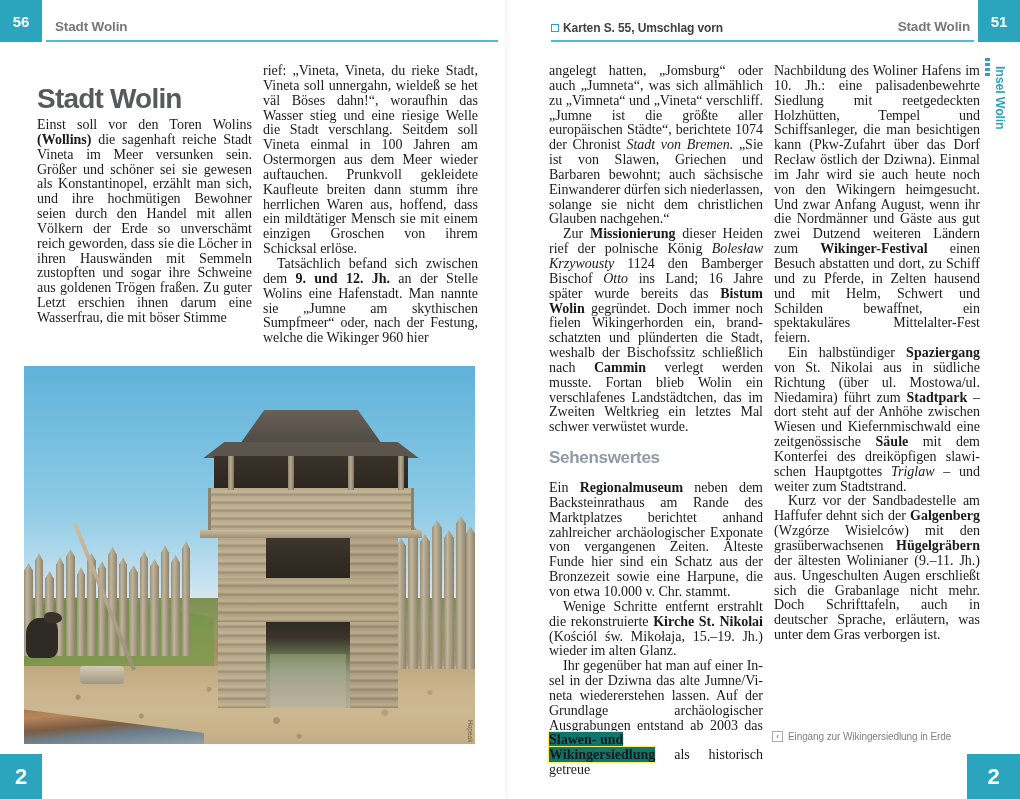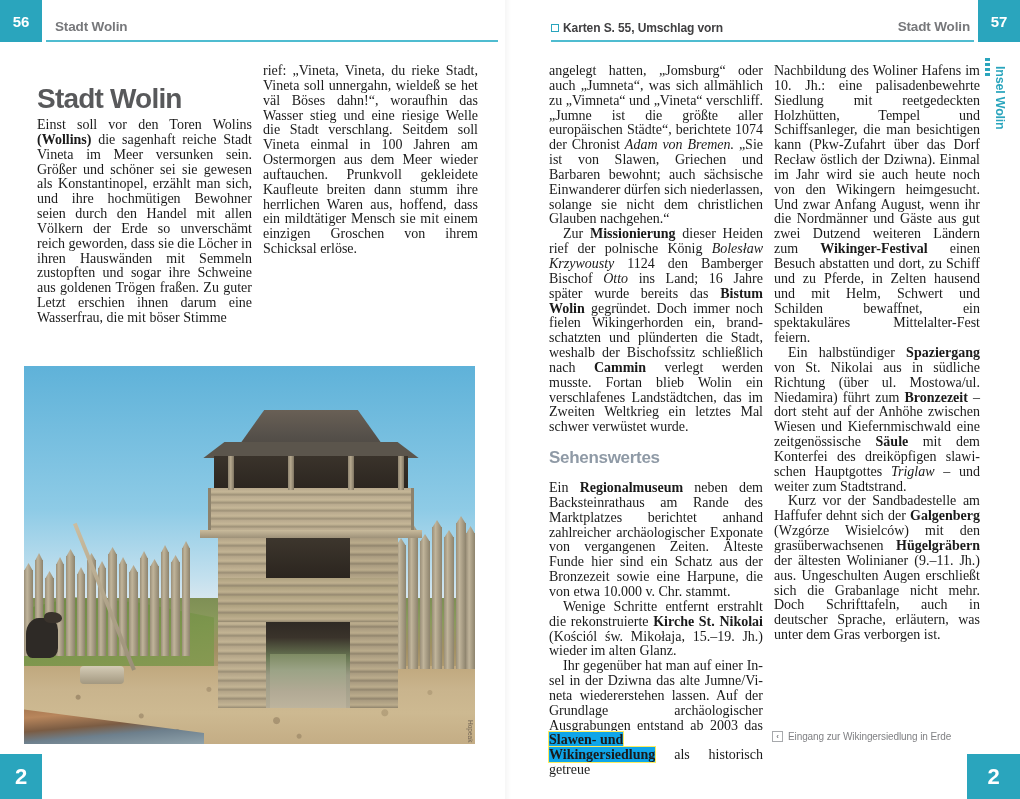--- a/index.html
+++ b/index.html
@@ -162,21 +162,21 @@
     left: 549px; top: 434px;
     font-family: "Liberation Sans", sans-serif;
     font-weight: bold;
     font-size: 17px;
     color: #8f9aa6;
     letter-spacing: -0.3px;
   }
 
   
   .hl {
-    background: #0ea5e9;
+    background: #0f766e;
     box-shadow: 0 0 0 1px #fdec5e;
   }
 
   
   #photo-wrap {
     position: absolute;
     left: 24px; top: 366px;
     width: 451px; height: 378px;
     overflow: hidden;
     background: #8fb7cf;
@@ -402,40 +402,41 @@
   <div class="hdr-pagebox" id="hdr-left-pagebox">56</div>
   <div class="hdr-rule" id="hdr-left-rule"></div>
   <div id="hdr-left-title">Stadt Wolin</div>
 
   <div id="hdr-mapref">
     <span class="sq"></span>
     <span>Karten S. 55, Umschlag vorn</span>
   </div>
   <div class="hdr-rule" id="hdr-right-rule"></div>
   <div id="hdr-right-title">Stadt Wolin</div>
-  <div class="hdr-pagebox" id="hdr-right-pagebox">57</div>
+  <div class="hdr-pagebox" id="hdr-right-pagebox">51</div>
 
   <div id="side-tab-dots">
     <i></i>
       <i></i>
       <i></i>
       <i></i>
   </div>
   <div id="side-tab">
     <span id="side-tab-label">Insel Wolin</span>
   </div>
 
   <h1 id="chapter-title">Stadt Wolin</h1>
 
   <div class="col" id="col1">
     <p>Einst soll vor den Toren Wolins <b>(Wollins)</b> die sagenhaft reiche Stadt Vi­neta im Meer versunken sein. Größer und schöner sei sie gewesen als Kons­tantinopel, erzählt man sich, und ihre hochmütigen Bewohner seien durch den Handel mit allen Völkern der Erde so unverschämt reich geworden, dass sie die Löcher in ihren Hauswänden mit Semmeln zustopften und sogar ihre Schweine aus goldenen Trögen fraßen. Zu guter Letzt erschien ihnen darum eine Wasserfrau, die mit böser Stimme</p>
   </div>
 
   <div class="col" id="col2">
     <p>rief: „Vineta, Vineta, du rieke Stadt, Vi­neta soll unnergahn, wieldeß se het väl Böses dahn!“, woraufhin das Wasser stieg und eine riesige Welle die Stadt verschlang. Seitdem soll Vineta einmal in 100 Jahren am Ostermorgen aus dem Meer wieder auftauchen. Prunkvoll ge­kleidete Kaufleute breiten dann stumm ihre herrlichen Waren aus, hoffend, dass ein mildtätiger Mensch sie mit einem einzigen Groschen von ihrem Schicksal erlöse.</p>
+    <p class="ind">Tatsächlich befand sich zwischen dem <b>9. und 12. Jh.</b> an der Stelle Wolins eine Hafenstadt. Man nannte sie „Jumne am skythischen Sumpfmeer“ oder, nach der Festung, welche die Wikinger 960 hier</p>
   </div>
 
   <div id="photo-wrap">
     <div id="photo">
       <div id="ph-ground"></div>
       <div id="ph-grass-left"></div>
       <div id="ph-path"></div>
       <div id="ph-dirt"></div>
       <div id="ph-dirt-specks"></div>
 
@@ -490,33 +491,33 @@
       <div id="ph-animal"></div>
       <div id="ph-animal-head"></div>
       <div id="ph-stone"></div>
       <div id="ph-plank"></div>
 
       <div id="photo-credit">Hopeak</div>
     </div>
   </div>
 
   <div class="col" id="col3">
-    <p>angelegt hatten, „Jomsburg“ oder auch „Jumneta“, was sich allmählich zu „Vim­neta“ und „Vineta“ verschliff. „Jumne ist die größte aller europäischen Städte“, berichtete 1074 der Chronist <i>Adam von Bremen.</i> „Sie ist von Slawen, Griechen und Barbaren bewohnt; auch sächsische Einwanderer dürfen sich niederlassen, solange sie nicht dem christlichen Glau­ben nachgehen.“</p>
+    <p>angelegt hatten, „Jomsburg“ oder auch „Jumneta“, was sich allmählich zu „Vim­neta“ und „Vineta“ verschliff. „Jumne ist die größte aller europäischen Städte“, berichtete 1074 der Chronist <i>Stadt von Bremen.</i> „Sie ist von Slawen, Griechen und Barbaren bewohnt; auch sächsische Einwanderer dürfen sich niederlassen, solange sie nicht dem christlichen Glau­ben nachgehen.“</p>
     <p class="ind">Zur <b>Missionierung</b> dieser Heiden rief der polnische König <i>Bolesław Krzywous­ty</i> 1124 den Bamberger Bischof <i>Otto</i> ins Land; 16 Jahre später wurde bereits das <b>Bistum Wolin</b> gegründet. Doch immer noch fielen Wikingerhorden ein, brand­schatzten und plünderten die Stadt, wes­halb der Bischofssitz schließlich nach <b>Cammin</b> verlegt werden musste. Fortan blieb Wolin ein verschlafenes Landstädt­chen, das im Zweiten Weltkrieg ein letz­tes Mal schwer verwüstet wurde.</p>
     <p style="height:46px"></p>
     <p>Ein <b>Regionalmuseum</b> neben dem Back­steinrathaus am Rande des Marktplatzes berichtet anhand zahlreicher archäolo­gischer Exponate von vergangenen Zei­ten. Älteste Funde hier sind ein Schatz aus der Bronzezeit sowie eine Harpune, die von etwa 10.000 v. Chr. stammt.</p>
     <p class="ind">Wenige Schritte entfernt erstrahlt die rekonstruierte <b>Kirche St. Nikolai</b> (Koś­ciól św. Mikołaja, 15.–19. Jh.) wieder im alten Glanz.</p>
     <p class="ind">Ihr gegenüber hat man auf einer In­sel in der Dziwna das alte Jumne/Vi­neta wiedererstehen lassen. Auf der Grundlage archäologischer Ausgrabun­gen entstand ab 2003 das <b class="hl">Slawen- und</b><br><b class="hl">Wikingersiedlung</b> als historisch getreue</p>
   </div>
 
   <h2 id="section-heading">Sehenswertes</h2>
 
   <div class="col" id="col4">
     <p>Nachbildung des Woliner Hafens im 10. Jh.: eine palisadenbewehrte Siedlung mit reetgedeckten Holzhütten, Tempel und Schiffsanleger, die man besichti­gen kann (Pkw-Zufahrt über das Dorf Recław östlich der Dziwna). Einmal im Jahr wird sie auch heute noch von den Wikingern heimgesucht. Und zwar An­fang August, wenn ihr die Nordmänner und Gäste aus gut zwei Dutzend weite­ren Ländern zum <b>Wikinger-Festival</b> ei­nen Besuch abstatten und dort, zu Schiff und zu Pferde, in Zelten hausend und mit Helm, Schwert und Schilden bewaff­net, ein spektakuläres Mittelalter-Fest feiern.</p>
-    <p class="ind">Ein halbstündiger <b>Spaziergang</b> von St. Nikolai aus in südliche Richtung (über ul. Mostowa/ul. Niedamira) führt zum <b>Bronzezeit</b> – dort steht auf der An­höhe zwischen Wiesen und Kiefernmi­schwald eine zeitgenössische <b>Säule</b> mit dem Konterfei des dreiköpfigen slawi­schen Hauptgottes <i>Triglaw</i> – und weiter zum Stadtstrand.</p>
+    <p class="ind">Ein halbstündiger <b>Spaziergang</b> von St. Nikolai aus in südliche Richtung (über ul. Mostowa/ul. Niedamira) führt zum <b>Stadtpark</b> – dort steht auf der An­höhe zwischen Wiesen und Kiefernmi­schwald eine zeitgenössische <b>Säule</b> mit dem Konterfei des dreiköpfigen slawi­schen Hauptgottes <i>Triglaw</i> – und weiter zum Stadtstrand.</p>
     <p class="ind">Kurz vor der Sandbadestelle am Haffufer dehnt sich der <b>Galgenberg</b> (Wzgórze Wisielców) mit den grasüber­wachsenen <b>Hügelgräbern</b> der ältesten Wolinianer (9.–11. Jh.) aus. Ungeschul­ten Augen erschließt sich die Grabanla­ge nicht mehr. Doch Schrifttafeln, auch in deutscher Sprache, erläutern, was un­ter dem Gras verborgen ist.</p>
   </div>
 
   <div id="caption">
     <span id="caption-arrow">‹</span>
     <span>Eingang zur Wikingersiedlung in Erde</span>
   </div>
 
   <div class="ftr-box" id="ftr-left">2</div>
   <div class="ftr-box" id="ftr-right">2</div>

